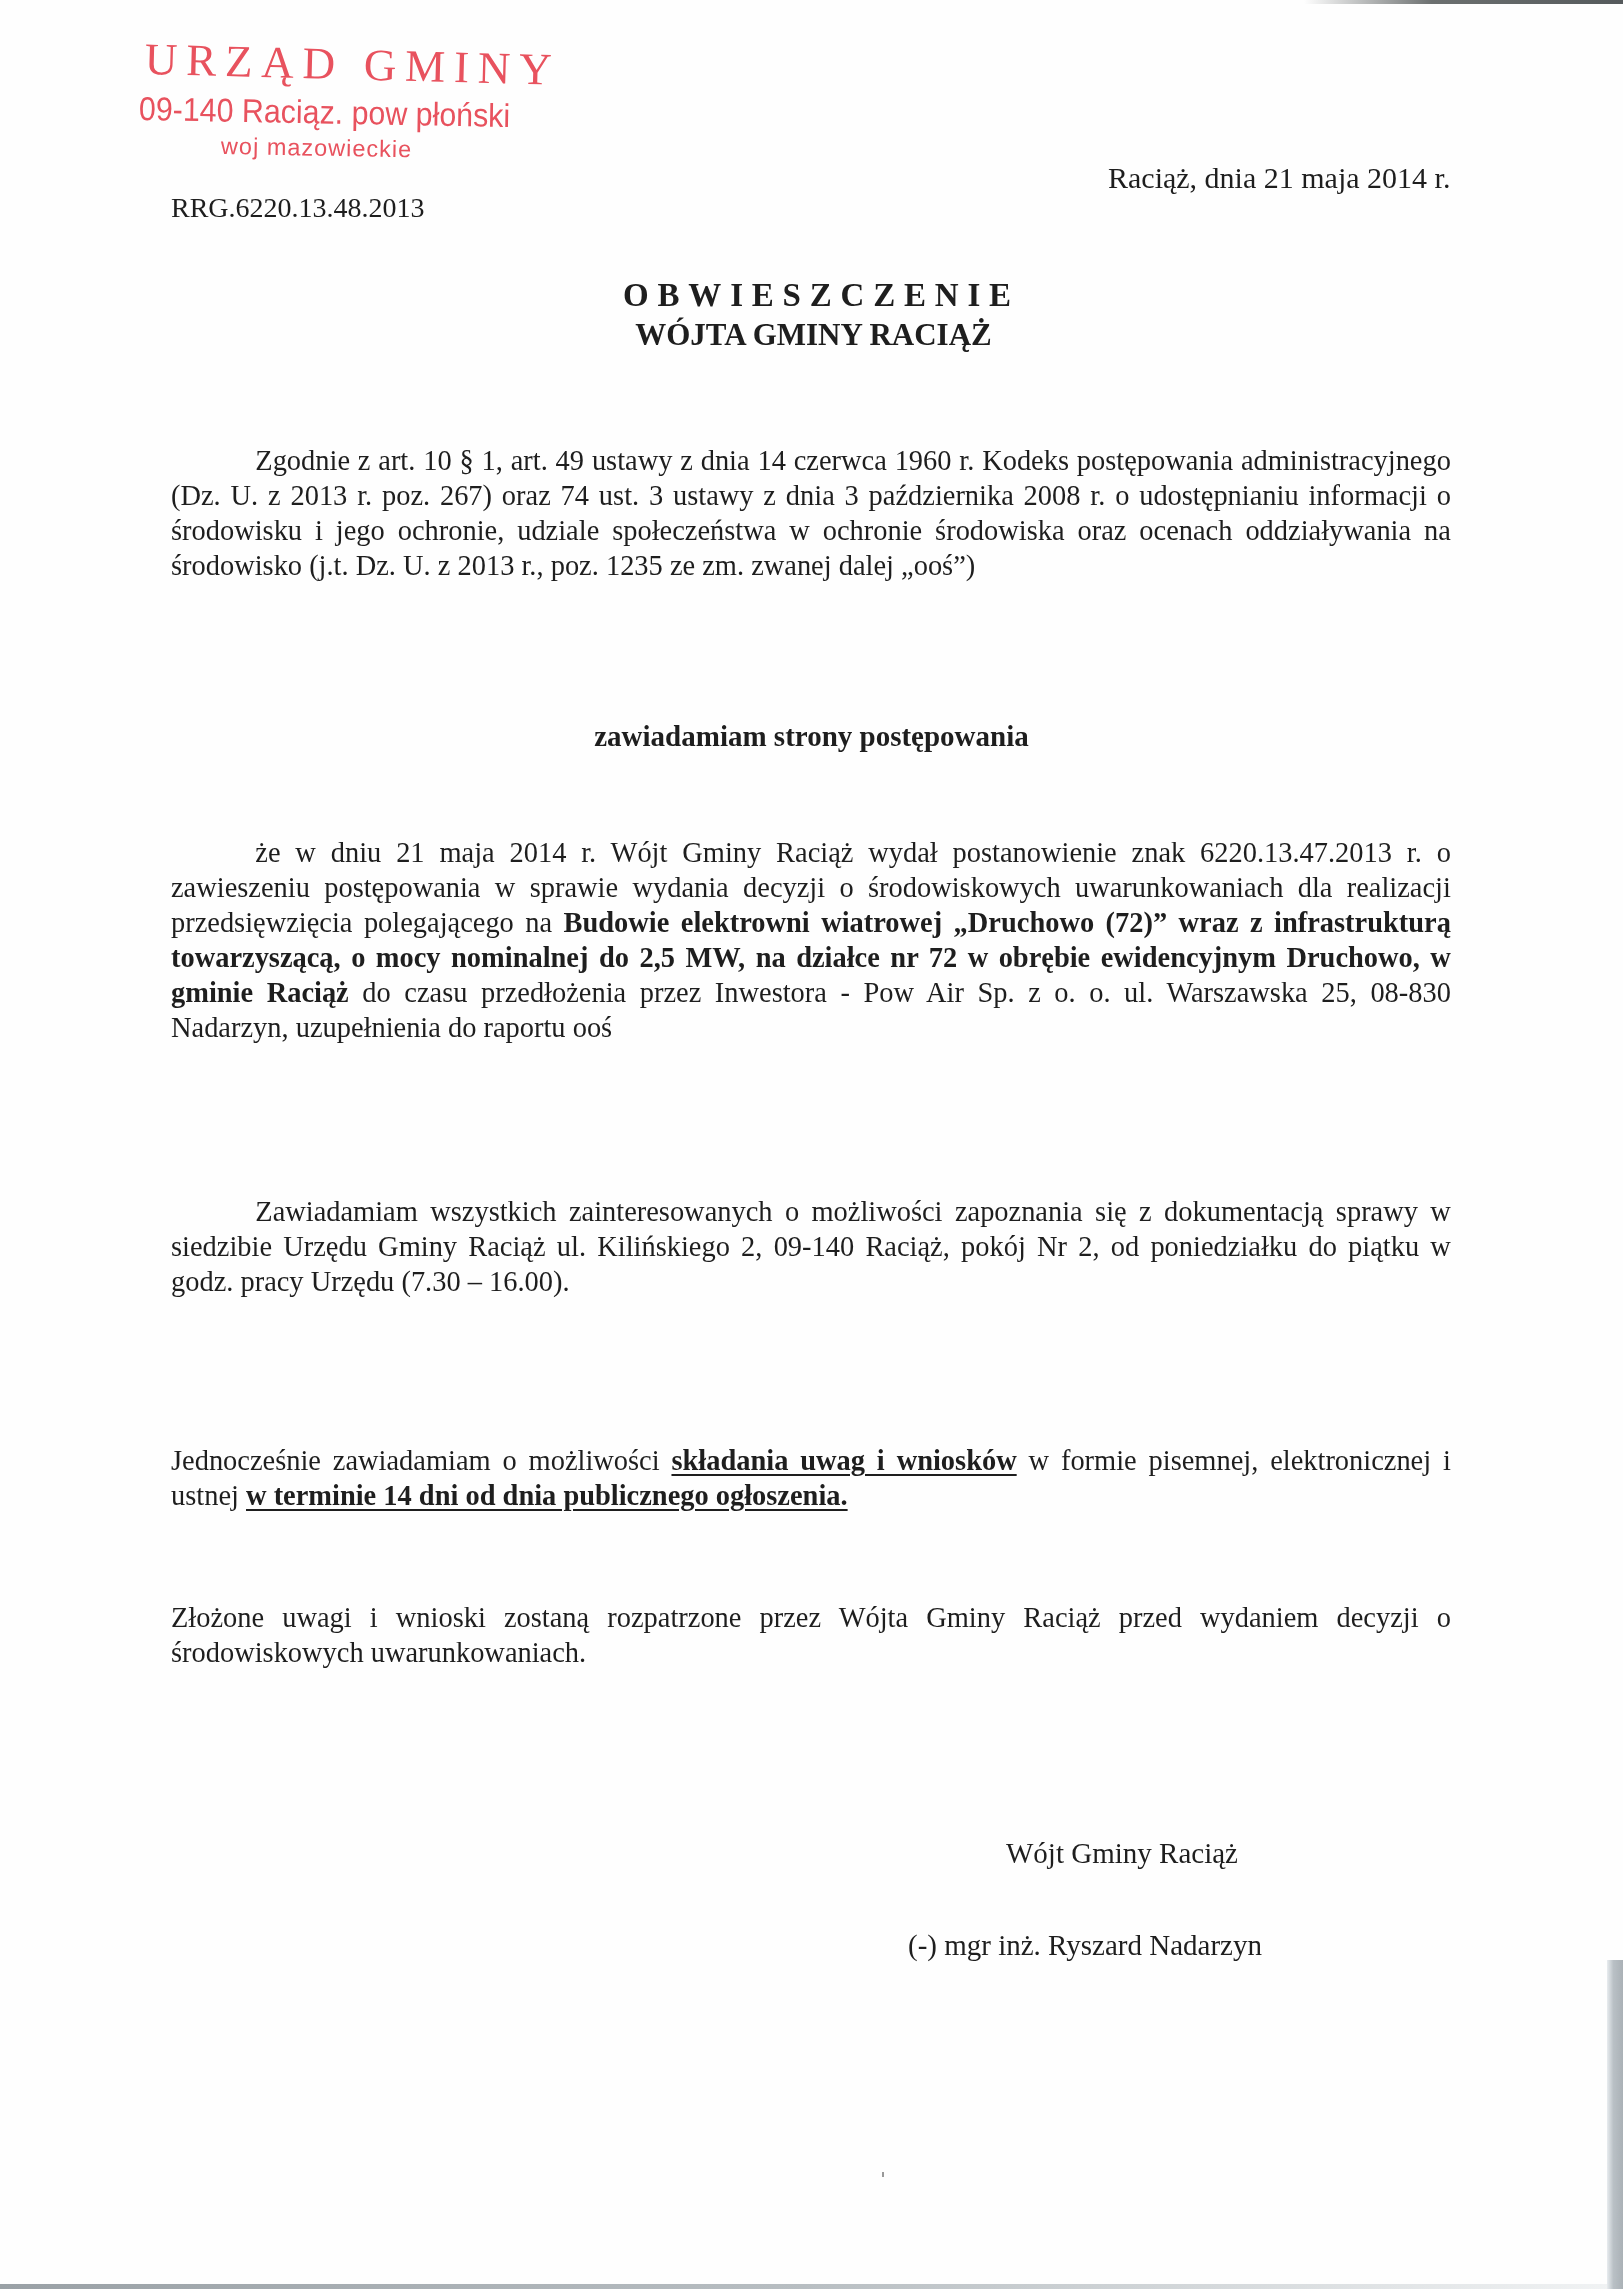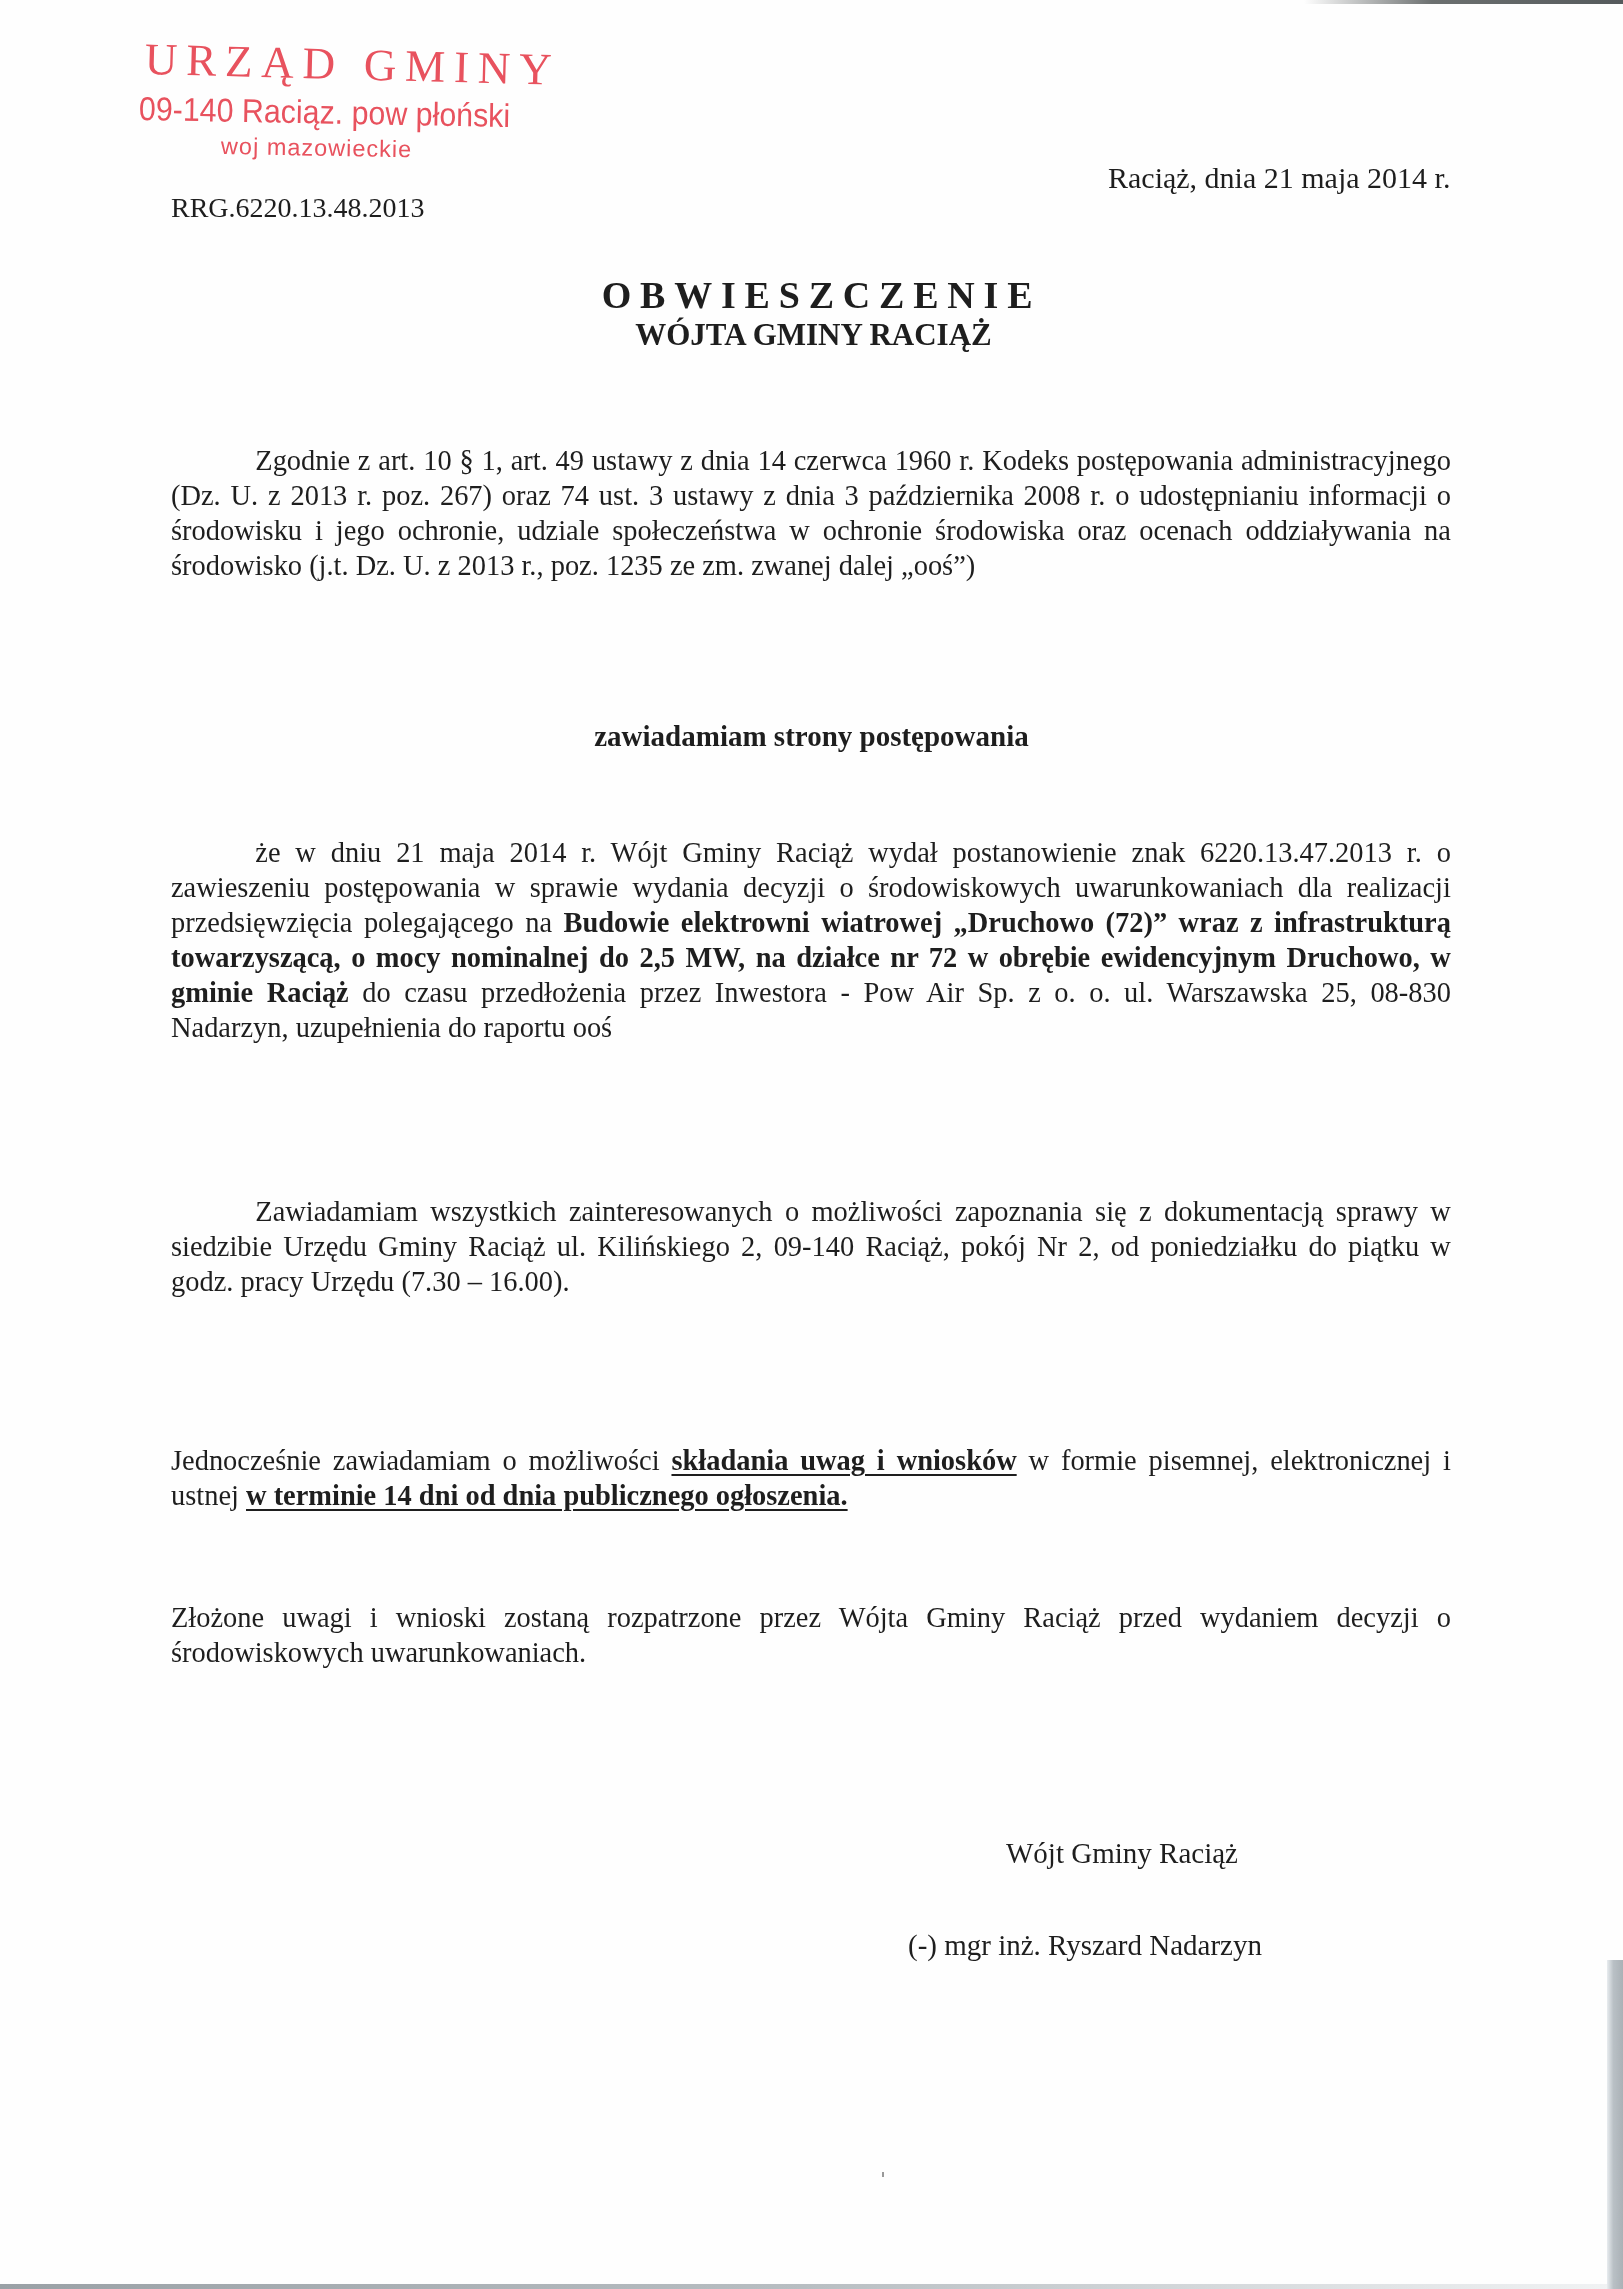--- a/index.html
+++ b/index.html
@@ -102,21 +102,21 @@
     }
 
     .title-block {
       position: absolute;
       left: 0; width: 1623px;
       top: 276px;
       text-align: center;
       font-weight: bold;
     }
     .title-1 {
-      font-size: 38px;
+      font-size: 33px;
       letter-spacing: 8.8px;
       line-height: 39px;
       padding-left: 20px;
     }
     .title-2 {
       font-size: 31px;
       line-height: 39px;
       padding-left: 4px;
     }
 

